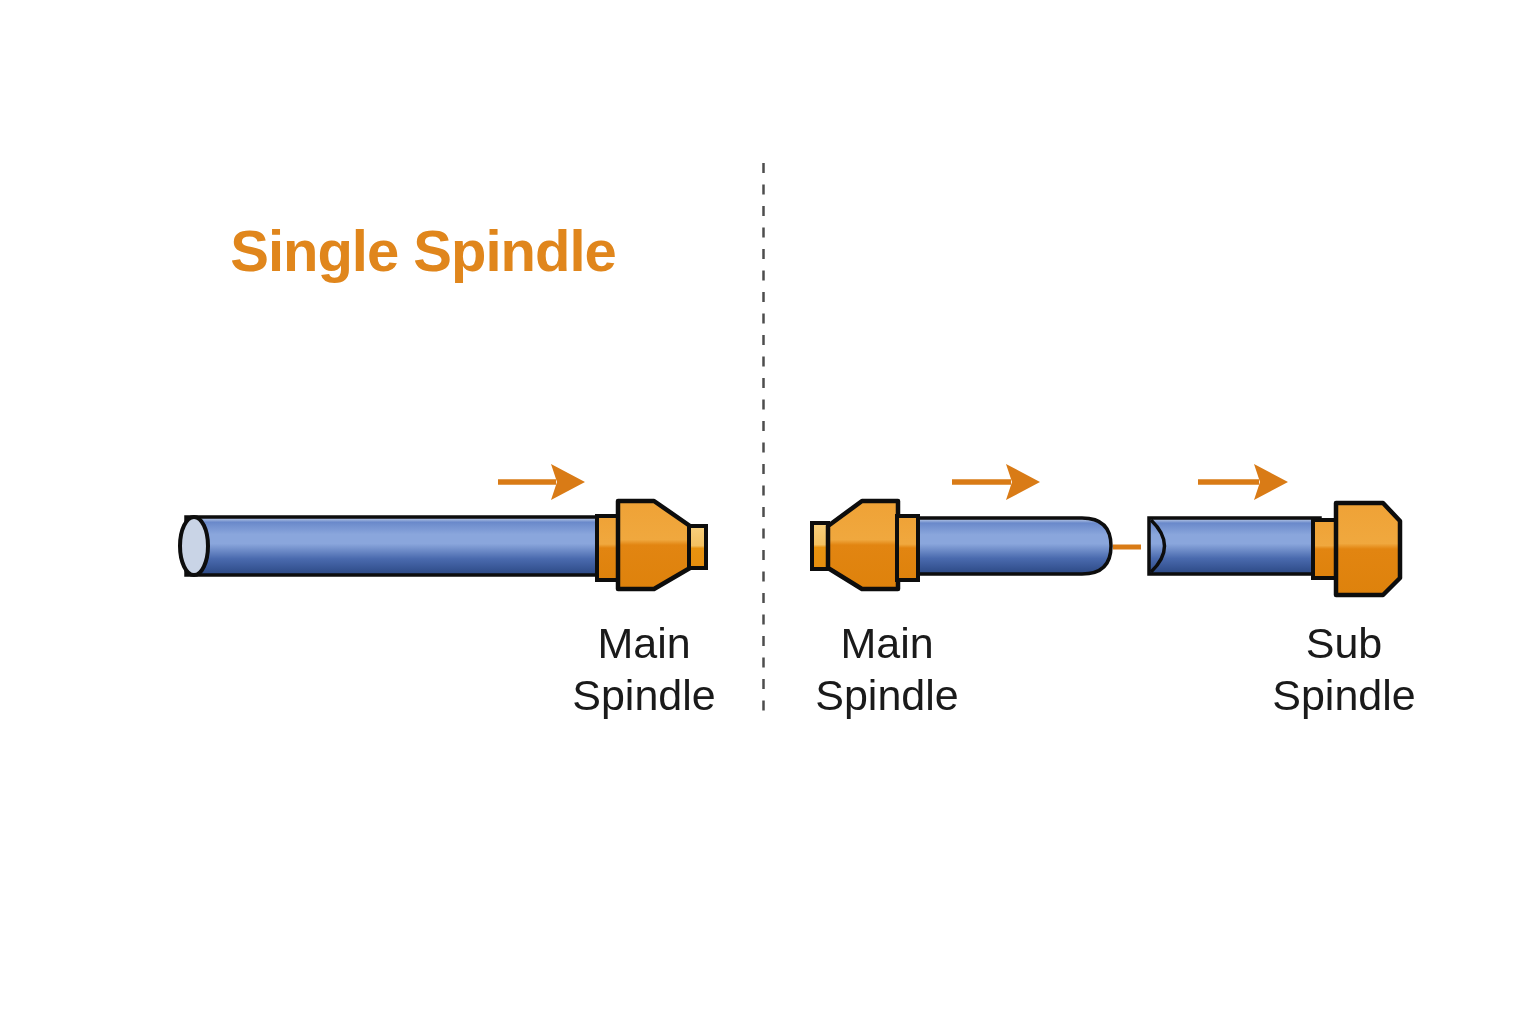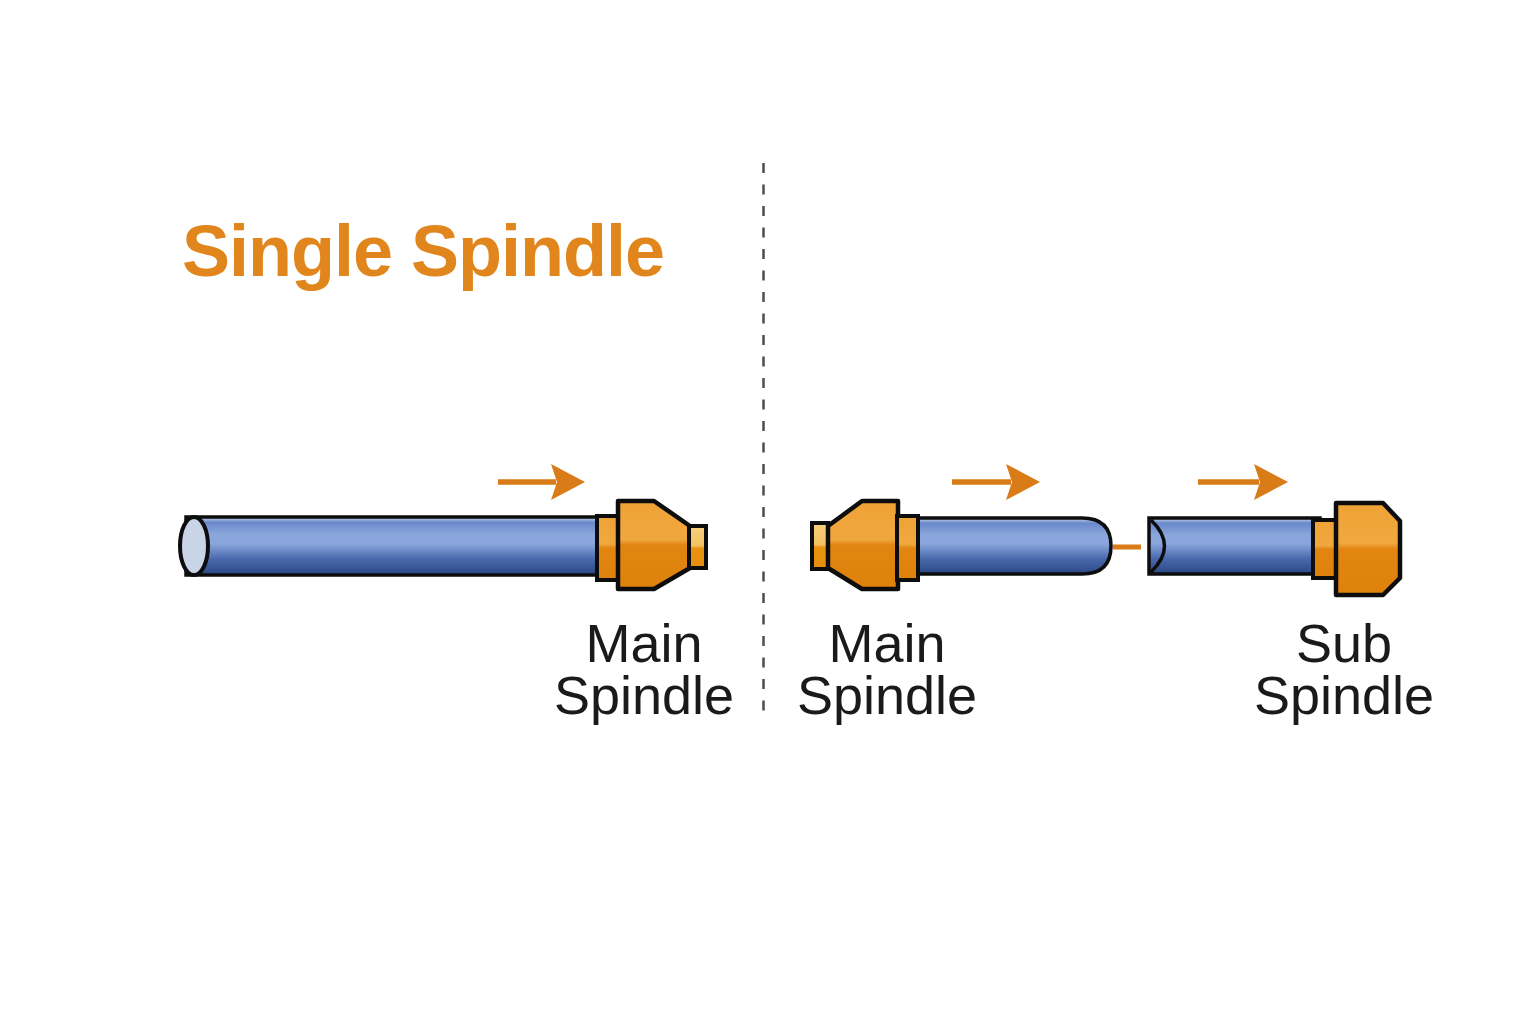--- a/index.html
+++ b/index.html
@@ -9,34 +9,34 @@
     height: 1024px;
     background: #ffffff;
     overflow: hidden;
     font-family: "Liberation Sans", sans-serif;
   }
   .stage svg { position: absolute; left: 0; top: 0; }
   .panel-title {
     position: absolute;
     top: 220px;
     transform: translateX(-50%);
-    font-size: 72px;
+    font-size: 58px;
     line-height: 62px;
     font-weight: bold;
     letter-spacing: -1px;
     color: #E0861C;
     white-space: nowrap;
   }
   .panel-title.left  { left: 423px; }
   .panel-title.right { left: 1110px; }
   .spindle-label {
     position: absolute;
     top: 617px;
     transform: translateX(-50%);
-    font-size: 54px;
+    font-size: 43px;
     line-height: 52px;
     color: #1A1A1A;
     text-align: center;
     white-space: nowrap;
   }
   .spindle-label.pos-single-main { left: 644px; }
   .spindle-label.pos-double-main { left: 887px; }
   .spindle-label.pos-double-sub  { left: 1344px; text-align: center; }
 </style>
 </head>

